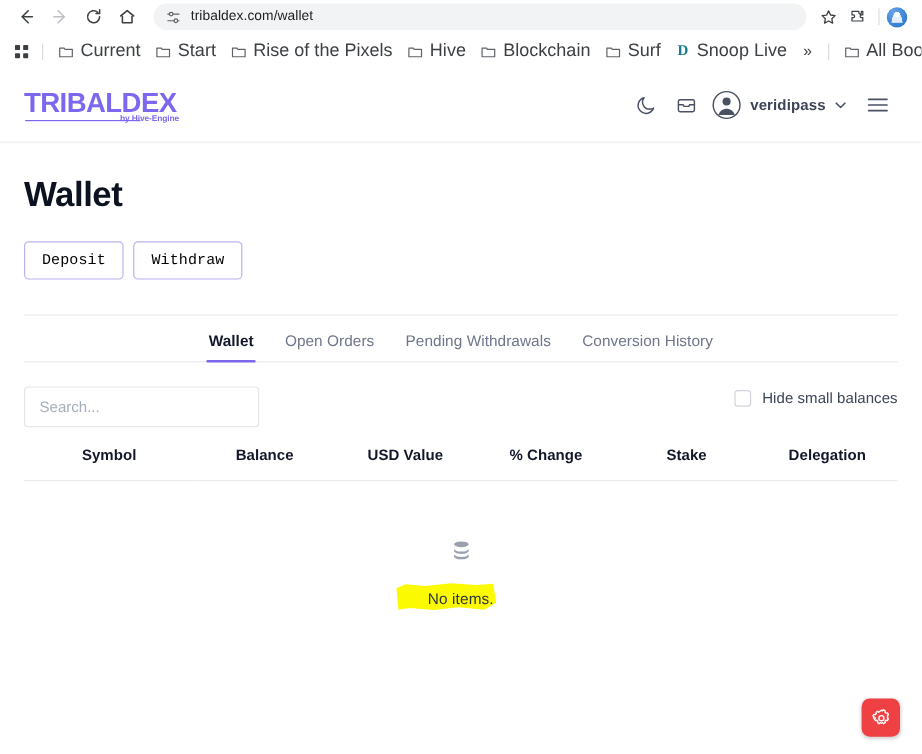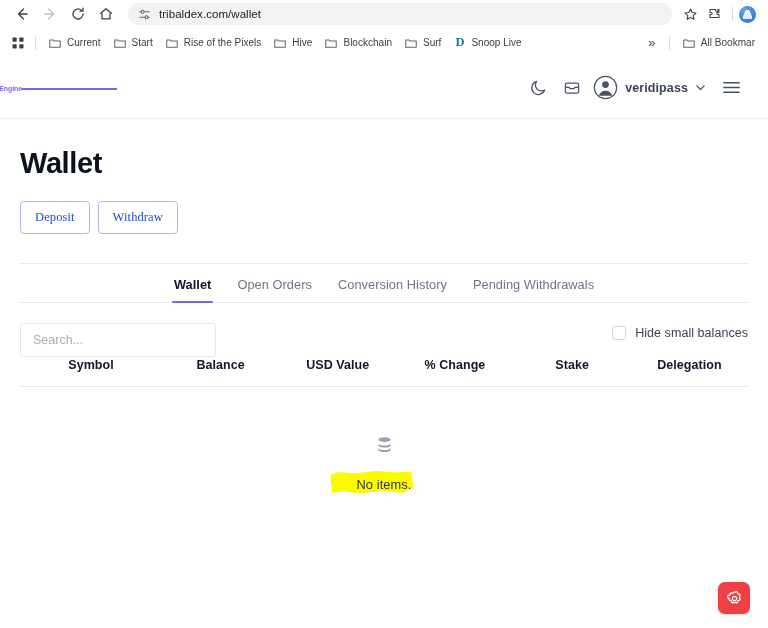--- a/index.html
+++ b/index.html
@@ -128,21 +128,21 @@
     display: flex;
     align-items: center;
     height: 22px;
     padding: 0 6px;
     flex: 0 0 auto;
     border-radius: 4px;
     cursor: pointer;
     gap: 5px;
   }
   .bm-label {
-    font-size: 10px;
+    font-size: 15px;
     color: #3c4043;
     letter-spacing: 0.02px;
   }
   .folder-icon { width: 14px; height: 14px; flex: 0 0 auto; display:block; }
   .snoop-icon {
     width: 13px; height: 13px;
     flex: 0 0 auto;
     display: flex; align-items: center; justify-content: center;
     font-size: 12.5px;
     font-weight: bold;
@@ -247,25 +247,25 @@
 
   #action-row {
     display: flex;
     gap: 8px;
     margin-top: 21px;
   }
   .outline-btn {
     border: 1px solid #b9b2f2;
     border-radius: 4px;
     background: #ffffff;
-    color: #1d4ed8;
+    color: #000000;
     font-size: 12.5px;
     padding: 8px 14px;
     cursor: pointer;
-    font-family: Liberation Serif, serif;
+    font-family: Liberation Mono, monospace;
     letter-spacing: 0.1px;
   }
 
   .hr {
     height: 1px;
     background: #e9eaee;
     border: 0;
   }
   #hr-top { margin-top: 29px; }
 
@@ -353,21 +353,21 @@
   .cb-label {
     font-size: 12.5px;
     color: #3d4457;
     letter-spacing: 0.05px;
     white-space: nowrap;
   }
 
   
   #wallet-table {
     width: 100%;
-    margin-top: 1px;
+    margin-top: 16px;
     border-collapse: collapse;
     table-layout: fixed;
   }
   #wallet-table th {
     font-size: 12.5px;
     font-weight: bold;
     color: #12172a;
     padding: 0 0 14px 0;
     text-align: center;
     letter-spacing: 0.05px;
@@ -554,20 +554,21 @@
         <path d="M2 4.6h4l1.1 1.2H14v7.1H2z" fill="none" stroke="#5f6368" stroke-width="1.15" stroke-linejoin="round"></path>
       </svg>
       <span class="bm-label">All Bookmar</span>
     </div>
   </div>
 </div>
 
 <div id="site-header">
 
   <div id="logo">
+    <div id="logo-word">TRIBALDEX</div>
     <div id="logo-rule"></div>
     <div id="logo-sub">by Hive-Engine</div>
   </div>
 
   <div id="header-actions">
 
     <div class="hdr-icon-btn">
       <svg width="19" height="19" viewBox="0 0 20 20">
         <path d="M13.3 13.6A6.2 6.2 0 0 1 8.1 3.6a7 7 0 1 0 8.4 9.1 6.2 6.2 0 0 1-3.2.9z" fill="none" stroke="#4a5163" stroke-width="1.3" stroke-linejoin="round"></path>
       </svg>
@@ -607,22 +608,22 @@
   <div id="action-row">
     <button class="outline-btn">Deposit</button>
     <button class="outline-btn">Withdraw</button>
   </div>
 
   <div class="hr" id="hr-top"></div>
 
   <div id="tabs">
     <div class="tab active">Wallet</div>
     <div class="tab">Open Orders</div>
+    <div class="tab">Pending Withdrawals</div>
     <div class="tab">Conversion History</div>
-    <div class="tab">Pending Withdrawals</div>
   </div>
 
   <div class="hr"></div>
 
   <div id="filter-row">
     <input id="search-input" type="text" placeholder="Search..." style="">
 
     <div id="checkbox-group">
       <label class="cb-row">
         <span class="cb-box"></span>

